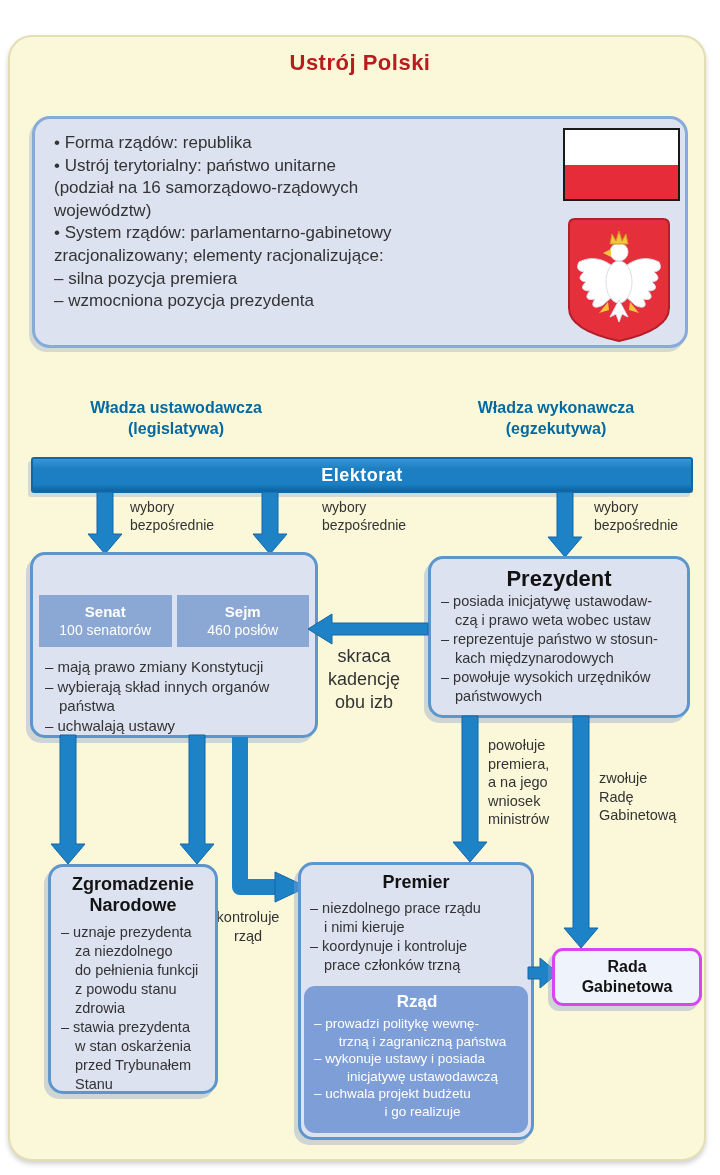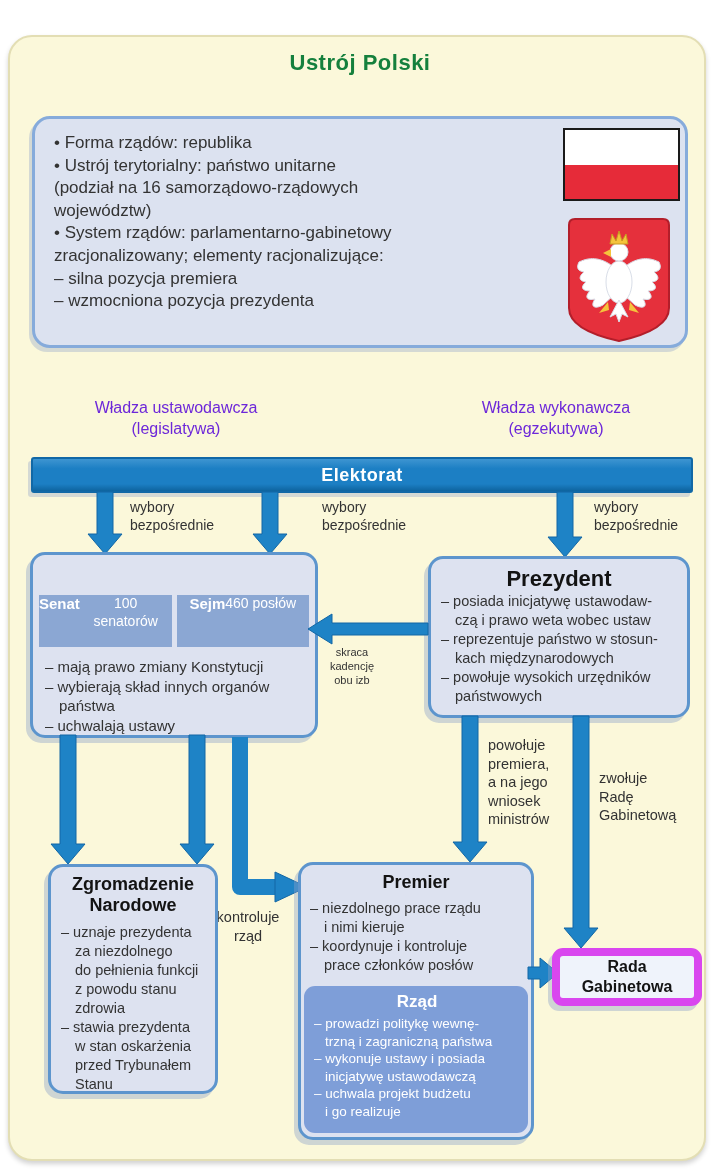--- a/index.html
+++ b/index.html
@@ -11,40 +11,40 @@
     color:#3c3c3c;overflow:hidden;background:#ffffff;
   }
   .abs{position:absolute;}
   .card{
     left:8px;top:35px;width:698px;height:1126px;
     background:#fbf8da;border:2px solid #e3deb4;border-radius:24px;
     box-shadow:0 3px 5px rgba(0,0,0,.18);
   }
   .page-title{
     left:0;top:50px;width:720px;text-align:center;
-    font-size:22px;font-weight:bold;color:#15803d;letter-spacing:.5px;
+    font-size:22px;font-weight:bold;color:#b91c1c;letter-spacing:.5px;
   }
   .info-box{
     left:32px;top:116px;width:656px;height:232px;
     background:#dce2f0;border:3px solid #86abdb;border-radius:18px;
     box-shadow:-3px 4px 0 rgba(140,160,200,.35);
   }
   .info-text{
     left:54px;top:132px;width:500px;
     font-size:17px;line-height:1.33;color:#333;
   }
   .flag{
     left:563px;top:128px;width:117px;height:73px;
     border:2px solid #1a1a1a;background:#ffffff;
   }
   .flag .red{position:absolute;left:0;bottom:0;width:100%;height:50%;background:#e62b39;}
   .coat{left:565px;top:216px;width:108px;height:128px;}
   .hdr{
     top:398px;width:224px;text-align:center;
-    font-size:16px;font-weight:normal;color:#6d28d9;line-height:1.3;
+    font-size:16px;font-weight:bold;color:#0369a1;line-height:1.3;
   }
   .hdr-left{left:64px;}
   .hdr-right{left:444px;}
   .bar{
     left:31px;top:457px;width:662px;height:36px;
     background:linear-gradient(#3e95d1 0%,#1c7fc4 30%,#1c7fc4 78%,#0e649f 100%);
     border:2px solid #1168a6;border-radius:3px;
     box-shadow:-3px 4px 0 rgba(140,160,200,.35);
     display:flex;align-items:center;justify-content:center;
   }
@@ -57,34 +57,34 @@
   }
   .node-title{
     text-align:center;font-weight:bold;color:#131313;
     font-size:18px;line-height:1.18;padding-top:7px;
   }
   .list{font-size:14.5px;line-height:1.31;color:#333;}
   .item div:not(:first-child){padding-left:14px;}
   .cells{position:absolute;left:6px;right:6px;top:40px;height:52px;display:flex;gap:5px;}
   .cell{
     flex:1;background:#8ba7d3;color:#fff;text-align:center;
-    display:flex;flex-direction:row;justify-content:center;line-height:1.25;
+    display:flex;flex-direction:column;justify-content:center;line-height:1.25;
   }
   .cell .cname{font-weight:bold;font-size:15px;}
   .cell .cdetail{font-size:14px;}
   .rzad{
     position:absolute;left:3px;right:3px;bottom:4px;top:121px;
     background:#7e9ed8;border-radius:11px;color:#fff;padding:4px 8px 4px 10px;
   }
   .rzad .rzad-title{text-align:center;font-weight:bold;font-size:17px;color:#fff;padding:2px 0 3px;}
   .rzad .list{color:#fff;font-size:13.5px;line-height:1.3;}
-  .rzad .item div:not(:first-child){padding-left:11px;}
+  .rzad .item div:not(:first-child){padding-left:11px;text-align:center;}
   .rada{
     left:552px;top:948px;width:150px;height:58px;
-    background:#eff3fb;border:8px solid #d946ef;border-radius:11px;
+    background:#eff3fb;border:3px solid #d946ef;border-radius:11px;
     box-shadow:-4px 5px 0 rgba(140,160,200,.40);
     display:flex;align-items:center;justify-content:center;
     text-align:center;font-weight:bold;font-size:16px;color:#131313;line-height:1.22;
   }
   svg.arrow{position:absolute;overflow:visible;}
 </style>
 </head>
 <body>
 
 <div class="stage">
@@ -199,21 +199,21 @@
       <div class="item">
           <div>– powołuje wysokich urzędników</div>
           <div>państwowych</div>
         </div>
     </div>
   </div>
 
   <svg class="arrow" style="left:308px;top:614px;" width="120" height="30" viewBox="0 0 120 30">
     <polygon points="0,15 24,0 24,9 120,9 120,21 24,21 24,30" fill="#1e83c6" stroke="#1267a5" stroke-width="1"></polygon>
   </svg>
-  <div class="abs edge-label center" style="left:307px;top:645px;width:90px;font-size:11px;">
+  <div class="abs edge-label center" style="left:319px;top:645px;width:90px;font-size:18px;">
       <div>skraca</div>
       <div>kadencję</div>
       <div>obu izb</div>
     </div>
 
   <svg class="arrow" style="left:453px;top:716px;" width="34" height="146" viewBox="0 0 34 146">
     <polygon points="9,0 25,0 25,126 34,126 17,146 0,126 9,126" fill="#1e83c6" stroke="#1267a5" stroke-width="1"></polygon>
   </svg>
   <div class="abs edge-label" style="left:488px;top:736px;font-size:14.5px;">
       <div>powołuje</div>
@@ -272,21 +272,21 @@
 
   <div class="abs node" style="left:298px;top:862px;width:236px;height:278px;">
     <div class="node-title">Premier</div>
     <div class="list" style="position:absolute;left:9px;top:34px;width:220px;">
       <div class="item">
           <div>– niezdolnego prace rządu</div>
           <div>i nimi kieruje</div>
         </div>
       <div class="item">
           <div>– koordynuje i kontroluje</div>
-          <div>prace członków posłów</div>
+          <div>prace członków trzną</div>
         </div>
     </div>
     <div class="rzad">
       <div class="rzad-title">Rząd</div>
       <div class="list">
         <div class="item">
             <div>– prowadzi politykę wewnę-</div>
             <div>trzną i zagraniczną państwa</div>
           </div>
         <div class="item">

